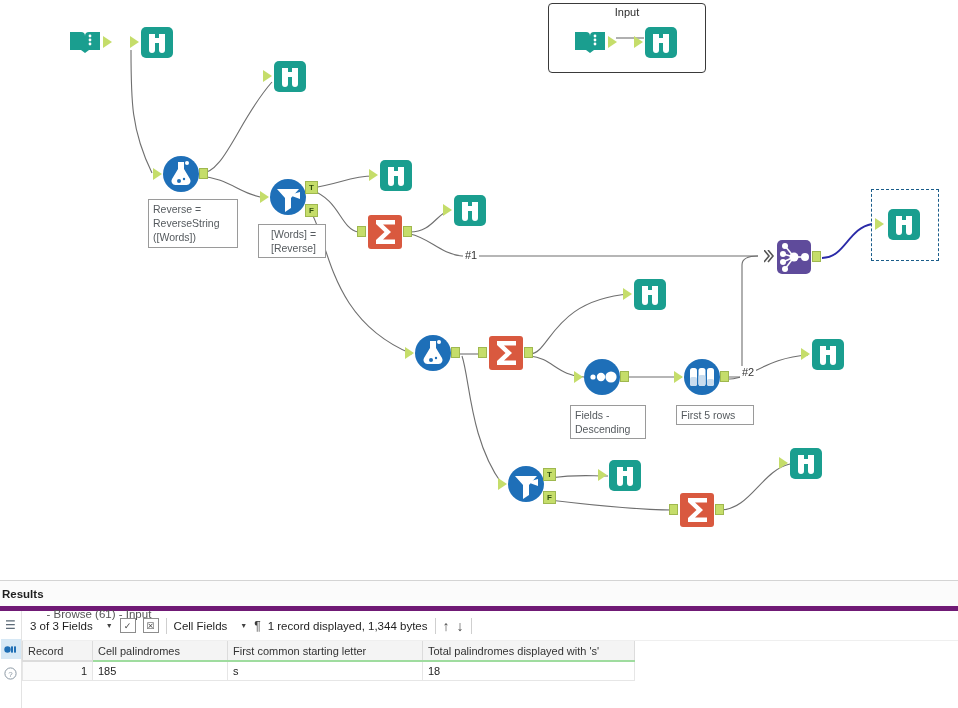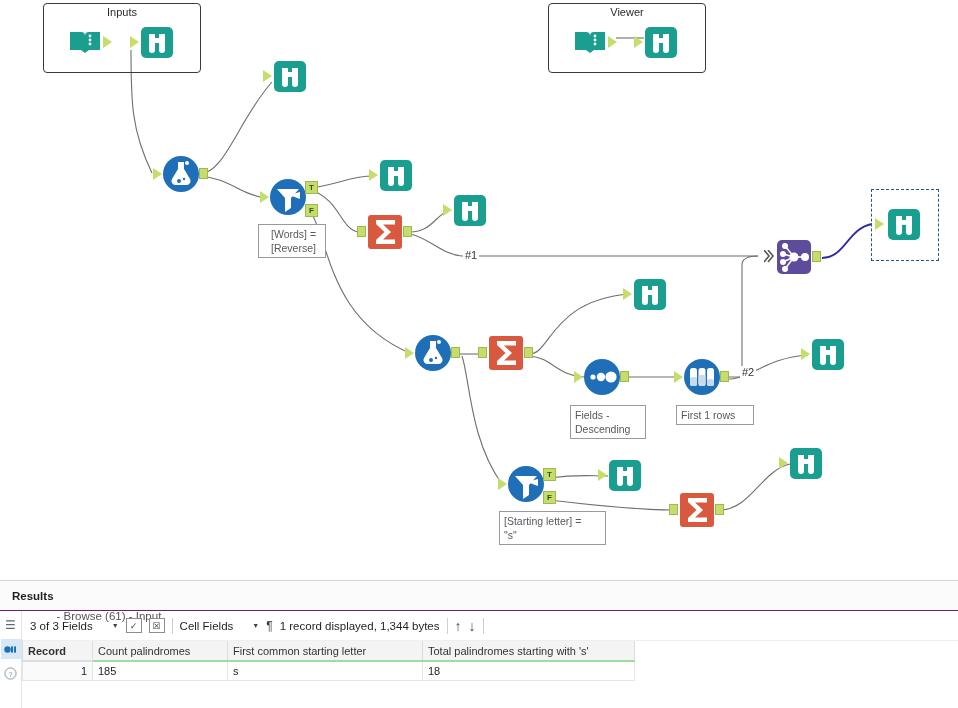--- a/index.html
+++ b/index.html
@@ -70,61 +70,61 @@
     position:absolute;font-size:11px;color:#333;font-family:"Liberation Sans",sans-serif;
     background:#fff;padding:0 2px;
   }
 
   
   #results {
     position:absolute; left:0; top:580px; width:958px; height:128px;
     background:#ffffff; border-top:1px solid #d4d4d4;
   }
   #results-header {
-    height:30px; display:flex; align-items:center; padding-left:12px;
-    font-size:11.5px; color:#2b2b2b; border-bottom:1px solid #701a75;
+    height:30px; display:flex; align-items:center; padding-left:2px;
+    font-size:11.5px; color:#2b2b2b; border-bottom:5px solid #701a75;
     background:#fbfbfb;
   }
   #results-header .lead{ font-weight:bold; color:#1f1f1f; }
   #results-header .sub{ color:#555; margin-left:3px;margin-top:40px;}
 
   #results-body{ display:flex; height:98px; }
   #vrail{
     width:22px; background:#ffffff; border-right:1px solid #e3e3e3;
     display:flex; flex-direction:column; align-items:center; padding-top:4px; gap:4px;
   }
   .rail-btn{ width:20px;height:20px;display:flex;align-items:center;justify-content:center;
              font-size:12px; color:#5d6b78; }
   .rail-btn.active{ background:#d6e8f5; }
 
   #rightcol{ flex:1; display:flex; flex-direction:column; }
 
   #toolbar{
     height:30px; display:flex; align-items:center; gap:7px; padding:0 8px;
     font-size:11.5px; color:#1f1f1f; border-bottom:1px solid #efefef;
   }
-  .tb-item{ display:flex;align-items:center;gap:19px; white-space:nowrap;}
+  .tb-item{ display:flex;align-items:center;gap:13px; white-space:nowrap;}
   .caret{ font-size:7px; color:#444; }
   .tb-iconbtn{
     width:16px;height:15px;border:1px solid #8d8d8d;display:inline-flex;
     align-items:center;justify-content:center;font-size:9px;color:#444;background:#fff;
   }
   .tb-sep{ width:1px;height:16px;background:#cfcfcf; }
   .tb-arrow{ font-size:14px;color:#4a4a4a; }
   .pilcrow{ font-size:12px; color:#3b3b3b; }
 
   
   table.rt{ border-collapse:collapse; font-size:11px; color:#222;
             font-family:"Liberation Sans",sans-serif; table-layout:fixed;}
   table.rt th{
     background:#f4f4f4; border:1px solid #dcdcdc; border-top:none;
     border-bottom:2px solid #9fdc9f;
     font-weight:normal; text-align:left; padding:3px 5px; color:#333; height:20px;
   }
-  table.rt th.record-col{ border-bottom:2px solid #dcdcdc;font-weight:bold; }
+  table.rt th.record-col{ border-bottom:2px solid #dcdcdc; }
   table.rt td{
     border:1px solid #e6e6e6; border-top:none; padding:3px 5px; height:19px;
     background:#fff;
   }
   table.rt td.num{ text-align:right; background:#fafafa; color:#222; }
 </style>
 </head>
 <body>
 
 <div id="canvas">
@@ -165,23 +165,20 @@
       <path d="M549,478 C580,474 588,476 608,476"></path>
 
       <path d="M549,500 C600,506 640,510 672,510"></path>
 
       <path d="M720,510 C750,510 762,470 790,464"></path>
     </g>
 
     <path d="M822,258 C845,258 848,228 872,224" fill="none" stroke="#2a2aa8" stroke-width="1.8"></path>
   </svg>
 
-  <div class="container-box" style="left:43px; top:3px; width:158px; height:70px;">
-    <div class="container-title">Inputs</div>
-  </div>
 
   <div class="node" style="left:66px; top:23px;">
     <svg class="glyph" viewBox="0 0 38 38">
       <path d="M4 9 h11 a4 4 0 0 1 4 4 v17 l-4-3 h-11 z" fill="#1a9e8f"></path>
       <path d="M34 9 h-11 a4 4 0 0 0 -4 4 v17 l4-3 h11 z" fill="#1a9e8f"></path>
       <circle cx="24" cy="13" r="1.4" fill="#fff"></circle>
         <circle cx="24" cy="17" r="1.4" fill="#fff"></circle>
       <circle cx="24" cy="21" r="1.4" fill="#fff"></circle>
     </svg>
     <div class="anchor arrow-out" style="left:37px; top:13px;"></div>
@@ -189,21 +186,21 @@
 
   <div class="node" style="left:138px; top:23px;">
     <svg class="glyph" viewBox="0 0 38 38">
       <rect x="3" y="4" width="32" height="31" rx="5" fill="#1a9e8f"></rect>
       <path d="M11 11 h6 v4 h4 v-4 h6 v16 a3 3 0 0 1 -6 0 v-7 h-4 v7 a3 3 0 0 1 -6 0 z" fill="#fff"></path>
     </svg>
     <div class="anchor arrow-in" style="left:-8px; top:13px;"></div>
   </div>
 
   <div class="container-box" style="left:548px; top:3px; width:158px; height:70px;">
-    <div class="container-title">Viewer</div>
+    <div class="container-title">Input</div>
   </div>
   <div class="node" style="left:571px; top:23px;">
     <svg class="glyph" viewBox="0 0 38 38">
       <path d="M4 9 h11 a4 4 0 0 1 4 4 v17 l-4-3 h-11 z" fill="#1a9e8f"></path>
       <path d="M34 9 h-11 a4 4 0 0 0 -4 4 v17 l4-3 h11 z" fill="#1a9e8f"></path>
       <circle cx="24" cy="13" r="1.4" fill="#fff"></circle>
         <circle cx="24" cy="17" r="1.4" fill="#fff"></circle>
       <circle cx="24" cy="21" r="1.4" fill="#fff"></circle>
     </svg>
     <div class="anchor arrow-out" style="left:37px; top:13px;"></div>
@@ -231,20 +228,23 @@
     <svg class="glyph" viewBox="0 0 38 38">
       <circle cx="19" cy="19" r="18" fill="#1e6fb8"></circle>
       <path d="M16 7 h6 v7 l6 10 a4 4 0 0 1 -3.4 6 h-11.2 a4 4 0 0 1 -3.4 -6 l6 -10 z" fill="#fff"></path>
       <circle cx="17" cy="26" r="2" fill="#1e6fb8"></circle>
         <circle cx="22" cy="24" r="1.2" fill="#1e6fb8"></circle>
       <circle cx="25" cy="8" r="2" fill="#fff"></circle>
     </svg>
     <div class="anchor arrow-in" style="left:-9px; top:13px;"></div>
     <div class="anchor" style="left:37px; top:13px;"></div>
   </div>
+  <div class="annot" style="left:148px; top:199px; width:90px;">Reverse =
+ReverseString
+([Words])</div>
 
   <div class="node" style="left:269px; top:178px;">
     <svg class="glyph" viewBox="0 0 38 38">
       <circle cx="19" cy="19" r="18" fill="#1e6fb8"></circle>
       <path d="M8 11 h22 l-8 9 v10 l-6 4 v-14 z" fill="#fff"></path>
       <path d="M20 17 l11 -3 v7 z" fill="#fff"></path>
     </svg>
     <div class="anchor arrow-in" style="left:-9px; top:13px;"></div>
     <div class="tf-badge" style="left:36px; top:3px;">T</div>
     <div class="tf-badge" style="left:36px; top:26px;">F</div>
@@ -327,21 +327,21 @@
       <rect x="7" y="10" width="7" height="18" rx="2.5" fill="#fff"></rect>
       <rect x="15.5" y="10" width="7" height="18" rx="2.5" fill="#fff"></rect>
       <rect x="24" y="10" width="7" height="18" rx="2.5" fill="#fff"></rect>
       <rect x="7" y="19" width="7" height="9" rx="2" fill="#c9dcee"></rect>
       <rect x="15.5" y="17" width="7" height="11" rx="2" fill="#c9dcee"></rect>
       <rect x="24" y="21" width="7" height="7" rx="2" fill="#c9dcee"></rect>
     </svg>
     <div class="anchor arrow-in" style="left:-9px; top:13px;"></div>
     <div class="anchor" style="left:37px; top:13px;"></div>
   </div>
-  <div class="annot" style="left:676px; top:405px; width:78px;">First 1 rows</div>
+  <div class="annot" style="left:676px; top:405px; width:78px;">First 5 rows</div>
 
   <div class="wirelabel" style="left:740px; top:366px;">#2</div>
 
   <div class="node" style="left:809px; top:335px;">
     <svg class="glyph" viewBox="0 0 38 38">
       <rect x="3" y="4" width="32" height="31" rx="5" fill="#1a9e8f"></rect>
       <path d="M11 11 h6 v4 h4 v-4 h6 v16 a3 3 0 0 1 -6 0 v-7 h-4 v7 a3 3 0 0 1 -6 0 z" fill="#fff"></path>
     </svg>
     <div class="anchor arrow-in" style="left:-8px; top:13px;"></div>
   </div>
@@ -380,22 +380,20 @@
   <div class="node" style="left:507px; top:465px;">
     <svg class="glyph" viewBox="0 0 38 38">
       <circle cx="19" cy="19" r="18" fill="#1e6fb8"></circle>
       <path d="M8 11 h22 l-8 9 v10 l-6 4 v-14 z" fill="#fff"></path>
       <path d="M20 17 l11 -3 v7 z" fill="#fff"></path>
     </svg>
     <div class="anchor arrow-in" style="left:-9px; top:13px;"></div>
     <div class="tf-badge" style="left:36px; top:3px;">T</div>
     <div class="tf-badge" style="left:36px; top:26px;">F</div>
   </div>
-  <div class="annot" style="left:499px; top:511px; width:107px;">[Starting letter] =
-"s"</div>
 
   <div class="node" style="left:606px; top:456px;">
     <svg class="glyph" viewBox="0 0 38 38">
       <rect x="3" y="4" width="32" height="31" rx="5" fill="#1a9e8f"></rect>
       <path d="M11 11 h6 v4 h4 v-4 h6 v16 a3 3 0 0 1 -6 0 v-7 h-4 v7 a3 3 0 0 1 -6 0 z" fill="#fff"></path>
     </svg>
     <div class="anchor arrow-in" style="left:-8px; top:13px;"></div>
   </div>
 
   <div class="node" style="left:678px; top:491px;">
@@ -463,23 +461,23 @@
         <div class="tb-arrow">↑</div>
         <div class="tb-arrow">↓</div>
         <div class="tb-sep"></div>
       </div>
 
       <div style="padding-left:0;">
         <table class="rt">
           <thead>
             <tr>
               <th class="record-col" style="width:70px">Record</th>
-              <th style="width:135px">Count palindromes</th>
+              <th style="width:135px">Cell palindromes</th>
               <th style="width:195px">First common starting letter</th>
-              <th style="width:212px">Total palindromes starting with 's'</th>
+              <th style="width:212px">Total palindromes displayed with 's'</th>
             </tr>
           </thead>
           <tbody>
             <tr>
               <td class="num">1</td>
               <td>185</td>
               <td>s</td>
               <td>18</td>
             </tr>
           </tbody>

